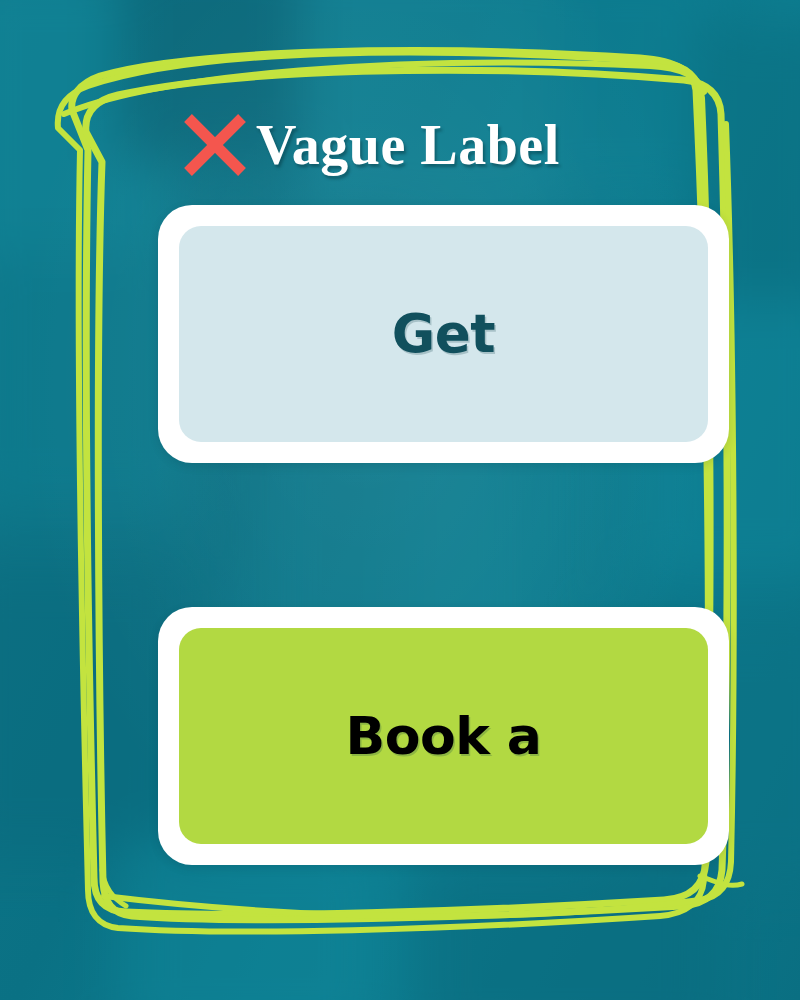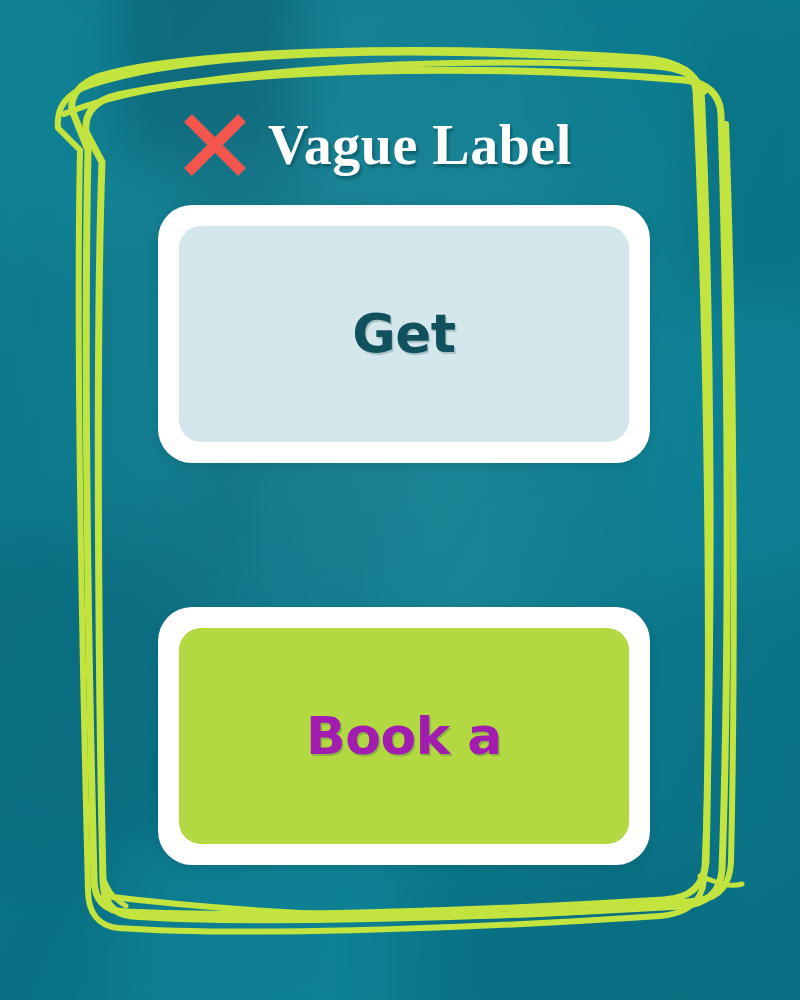--- a/index.html
+++ b/index.html
@@ -74,21 +74,21 @@
     position: absolute;
     left: 0; top: 0;
     width: 800px; height: 1000px;
   }
 
   
   .label-row {
     position: absolute;
     display: flex;
     align-items: center;
-    gap: 18px;
+    gap: 6px;
   }
   .label-row.vague { left: 180px; top: 110px; }
   .label-row.clear { left: 162px; top: 495px; }
 
   .label-text {
     font-family: "Liberation Serif", serif;
     font-weight: bold;
     font-size: 56px;
     line-height: 1;
     color: #ffffff;
@@ -101,21 +101,21 @@
     flex: none;
     display: block;
   }
   .icon-x { width: 70px; height: 70px; }
   .icon-check { width: 100px; height: 92px; margin-top: 2px; }
 
   
   .cta-card {
     position: absolute;
     left: 158px;
-    width: 492px;
+    width: 571px;
     background: #ffffff;
     border-radius: 34px;
     box-sizing: border-box;
     padding: 21px;
     box-shadow: 0 3px 10px rgba(0,40,50,.14);
   }
   .cta-card.vague-card { top: 205px; height: 258px; }
   .cta-card.clear-card { top: 607px; height: 258px; }
 
   .cta-inner {
@@ -134,21 +134,21 @@
     font-family: "DejaVu Sans", sans-serif;
     font-weight: bold;
     font-size: 53px;
     line-height: 1.13;
     text-align: center;
     color: #11505d;
     letter-spacing: -.5px;
     text-shadow: 1.5px 1.5px 0 rgba(10,60,70,.22);
     padding: 0 10px;
   }
-  .cta-label.green-text { font-size: 52px; color: #a21caf; }
+  .cta-label.green-text { font-size: 52px; color: #000000; }
 </style>
 </head>
 <body>
 
 <div id="canvas">
 
   <div class="bg-base"></div>
   <div class="bg-blobs">
     <i class="b1"></i>
       <i class="b2"></i>

